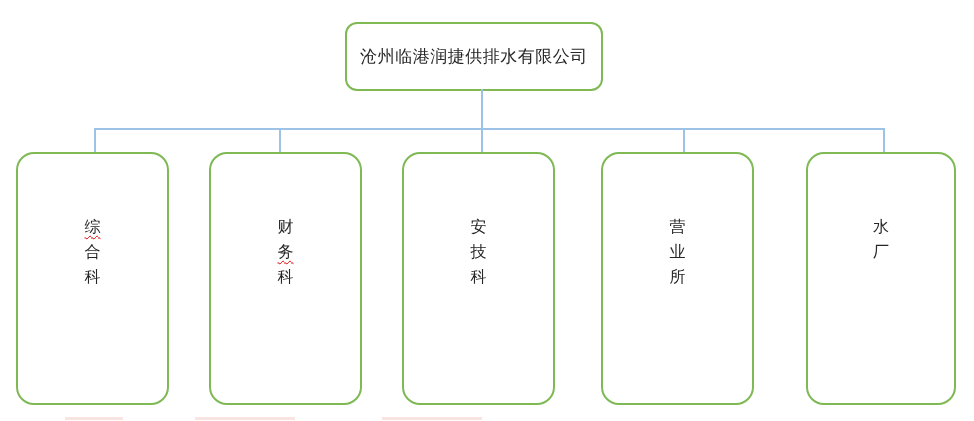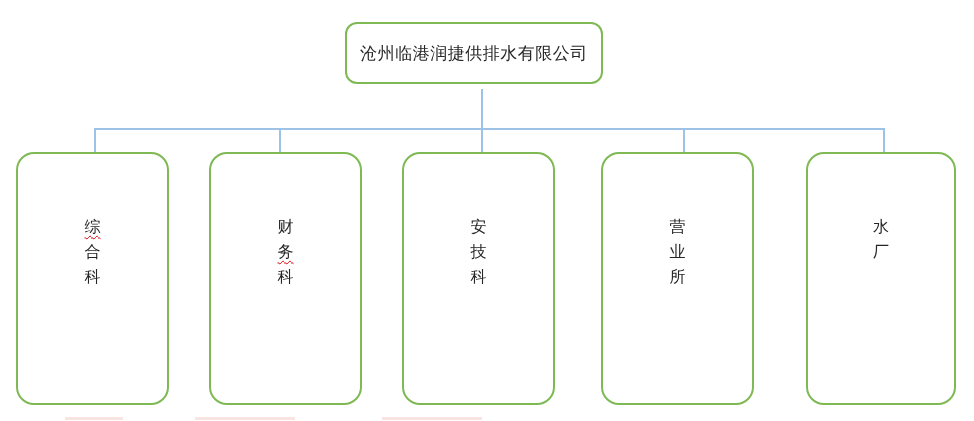--- a/index.html
+++ b/index.html
@@ -12,21 +12,21 @@
     overflow:hidden;
   }
   
   .node{
     position:absolute;
     box-sizing:border-box;
     background:#fff;
     border:2px solid var(--node-border,#7EB954);
   }
   .root-node{
-    left:345px;top:22px;width:258px;height:62px;
+    left:345px;top:22px;width:258px;height:69px;
     border-radius:12px;
     display:flex;align-items:center;justify-content:center;
     font-size:17px;
     letter-spacing:0.5px;
   }
   .dept-node{
     top:152px;height:253px;width:153px;
     border-radius:18px;
   }
   .dept-1{left:16px;}

